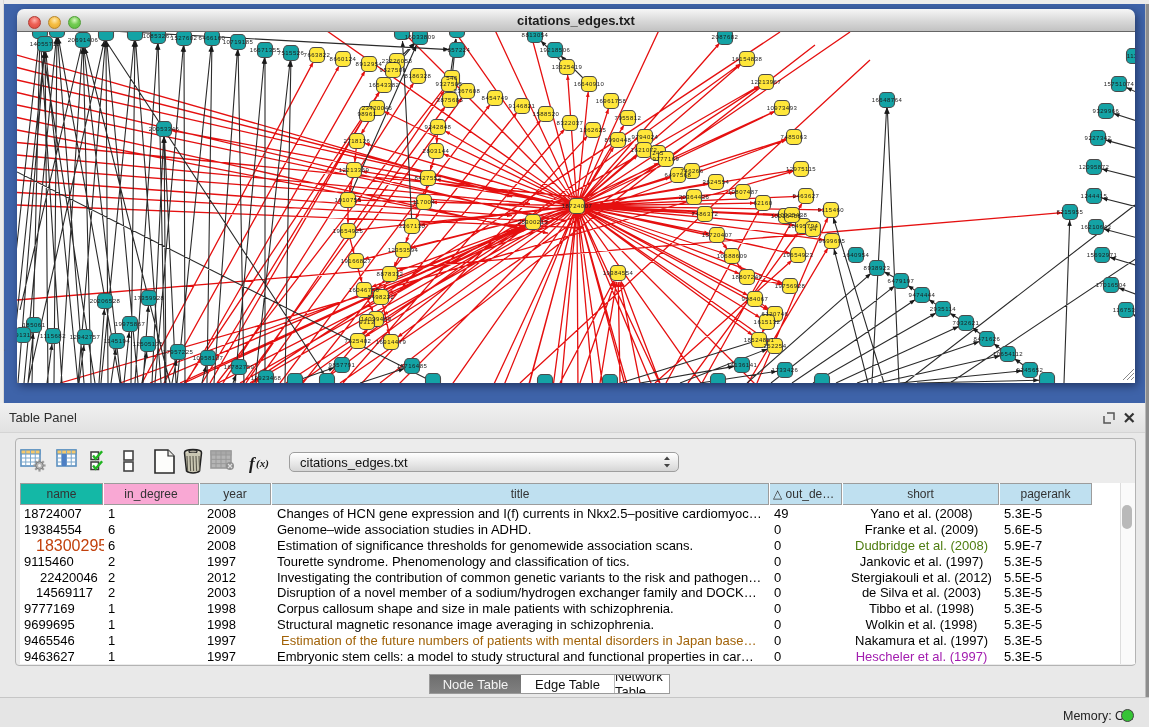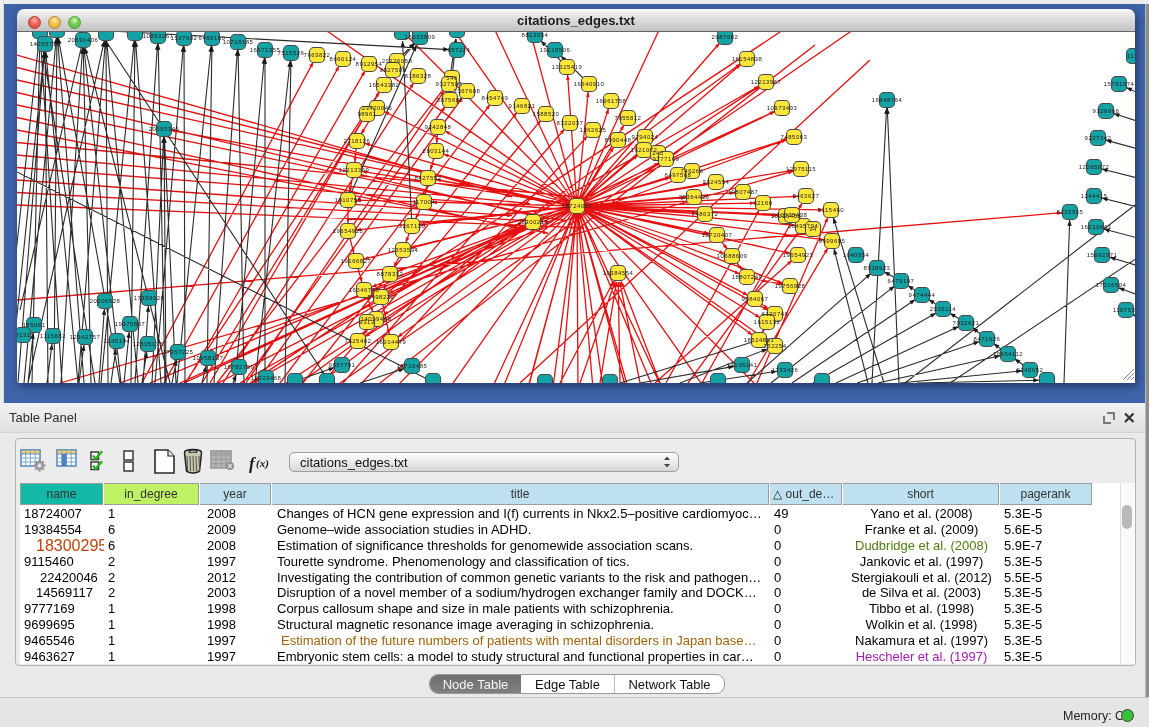--- a/index.html
+++ b/index.html
@@ -586,21 +586,21 @@
     <text x="249" y="469" font-family="Liberation Serif, serif" font-style="italic" font-weight="bold" font-size="17" fill="#1a1a1a">f</text>
     <text x="256" y="467" font-family="Liberation Serif, serif" font-style="italic" font-weight="bold" font-size="11" fill="#1a1a1a">(x)</text>
   </svg>
 
 <div class="abs" style="left:289px;top:452px;width:390px;height:20px;border:1px solid #9e9e9e;border-radius:5px;background:linear-gradient(#fff,#e3e3e3 70%,#d5d5d5);box-sizing:border-box;display:flex;align-items:center;padding-left:10px;font-size:13px;color:#111">citations_edges.txt</div>
 <svg class="abs" style="left:661px;top:455px" width="12" height="14">
     <path d="M3 5 L6 1.5 L9 5 Z M3 9 L6 12.5 L9 9 Z" fill="#444"></path>
   </svg>
 <div style="position:absolute;left:20px;top:483px;width:1100px;height:181px;background:#fff"></div>
 <div style="position:absolute;left:20px;top:483px;width:83px;height:22px;background:#14b8a6;border:1px solid #9c9c9c;border-width:1px 1px 1px 1px;box-sizing:border-box;font-size:12px;color:#333;display:flex;align-items:center;justify-content:center;">name</div>
-<div style="position:absolute;left:104px;top:483px;width:95px;height:22px;background:#bef264;border:1px solid #9c9c9c;border-width:1px 1px 1px 0;box-sizing:border-box;font-size:12px;color:#333;display:flex;align-items:center;justify-content:center;">in_degree</div>
+<div style="position:absolute;left:104px;top:483px;width:95px;height:22px;background:#f9a8d4;border:1px solid #9c9c9c;border-width:1px 1px 1px 0;box-sizing:border-box;font-size:12px;color:#333;display:flex;align-items:center;justify-content:center;">in_degree</div>
 <div style="position:absolute;left:200px;top:483px;width:71px;height:22px;background:#bfe0f0;border:1px solid #9c9c9c;border-width:1px 1px 1px 0;box-sizing:border-box;font-size:12px;color:#333;display:flex;align-items:center;justify-content:center;">year</div>
 <div style="position:absolute;left:272px;top:483px;width:497px;height:22px;background:#bfe0f0;border:1px solid #9c9c9c;border-width:1px 1px 1px 0;box-sizing:border-box;font-size:12px;color:#333;display:flex;align-items:center;justify-content:center;">title</div>
 <div style="position:absolute;left:770px;top:483px;width:72px;height:22px;background:#bfe0f0;border:1px solid #9c9c9c;border-width:1px 1px 1px 0;box-sizing:border-box;font-size:12px;color:#333;display:flex;align-items:center;justify-content:left;padding-left:3px;">△ out_de…</div>
 <div style="position:absolute;left:843px;top:483px;width:156px;height:22px;background:#bfe0f0;border:1px solid #9c9c9c;border-width:1px 1px 1px 0;box-sizing:border-box;font-size:12px;color:#333;display:flex;align-items:center;justify-content:center;">short</div>
 <div style="position:absolute;left:1000px;top:483px;width:92px;height:22px;background:#bfe0f0;border:1px solid #9c9c9c;border-width:1px 1px 1px 0;box-sizing:border-box;font-size:12px;color:#333;display:flex;align-items:center;justify-content:center;">pagerank</div>
 <div style="position:absolute;left:20px;top:506.0px;width:84px;height:15.8px;font-size:13px;color:#000;white-space:nowrap;overflow:hidden;display:flex;align-items:center;padding-left:4px;box-sizing:border-box;">18724007</div>
 <div style="position:absolute;left:104px;top:506.0px;width:96px;height:15.8px;font-size:13px;color:#000;white-space:nowrap;overflow:hidden;display:flex;align-items:center;padding-left:4px;box-sizing:border-box;">1</div>
 <div style="position:absolute;left:200px;top:506.0px;width:72px;height:15.8px;font-size:13px;color:#000;white-space:nowrap;overflow:hidden;display:flex;align-items:center;padding-left:7px;box-sizing:border-box;">2008</div>
 <div style="position:absolute;left:272px;top:506.0px;width:498px;height:15.8px;font-size:13px;color:#000;white-space:nowrap;overflow:hidden;display:flex;align-items:center;padding-left:5px;box-sizing:border-box;">Changes of HCN gene expression and I(f) currents in Nkx2.5–positive cardiomyoc…</div>
 <div style="position:absolute;left:770px;top:506.0px;width:73px;height:15.8px;font-size:13px;color:#000;white-space:nowrap;overflow:hidden;display:flex;align-items:center;padding-left:4px;box-sizing:border-box;">49</div>
@@ -665,21 +665,21 @@
 <div style="position:absolute;left:20px;top:648.2px;width:84px;height:15.8px;font-size:13px;color:#000;white-space:nowrap;overflow:hidden;display:flex;align-items:center;padding-left:4px;box-sizing:border-box;">9463627</div>
 <div style="position:absolute;left:104px;top:648.2px;width:96px;height:15.8px;font-size:13px;color:#000;white-space:nowrap;overflow:hidden;display:flex;align-items:center;padding-left:4px;box-sizing:border-box;">1</div>
 <div style="position:absolute;left:200px;top:648.2px;width:72px;height:15.8px;font-size:13px;color:#000;white-space:nowrap;overflow:hidden;display:flex;align-items:center;padding-left:7px;box-sizing:border-box;">1997</div>
 <div style="position:absolute;left:272px;top:648.2px;width:498px;height:15.8px;font-size:13px;color:#000;white-space:nowrap;overflow:hidden;display:flex;align-items:center;padding-left:5px;box-sizing:border-box;">Embryonic stem cells: a model to study structural and functional properties in car…</div>
 <div style="position:absolute;left:770px;top:648.2px;width:73px;height:15.8px;font-size:13px;color:#000;white-space:nowrap;overflow:hidden;display:flex;align-items:center;padding-left:4px;box-sizing:border-box;">0</div>
 <div style="position:absolute;left:843px;top:648.2px;width:157px;height:15.8px;font-size:13px;color:#a21caf;white-space:nowrap;overflow:hidden;display:flex;align-items:center;justify-content:center;">Hescheler et al. (1997)</div>
 <div style="position:absolute;left:1000px;top:648.2px;width:93px;height:15.8px;font-size:13px;color:#000;white-space:nowrap;overflow:hidden;display:flex;align-items:center;padding-left:4px;box-sizing:border-box;">5.3E-5</div>
 <div style="position:absolute;left:1120px;top:483px;width:15px;height:181px;background:#fafafa;border-left:1px solid #ddd;box-sizing:border-box"></div>
 <div style="position:absolute;left:1122px;top:505px;width:10px;height:24px;background:#b9b9b9;border-radius:5px"></div>
 
-<div class="abs" style="left:429px;top:674px;width:296px;height:20px;border:1px solid #9a9a9a;border-radius:9px;background:#fff;box-sizing:border-box;overflow:hidden;display:flex">
+<div class="abs" style="left:429px;top:674px;width:241px;height:20px;border:1px solid #9a9a9a;border-radius:0;background:#fff;box-sizing:border-box;overflow:hidden;display:flex">
  <div style="width:91px;background:linear-gradient(#6e6e6e,#808080);color:#f4f4f4;display:flex;align-items:center;justify-content:center;font-size:13px">Node Table</div>
  <div style="width:94px;display:flex;align-items:center;justify-content:center;font-size:13px;color:#111;border-right:1px solid #bbb;box-sizing:border-box">Edge Table</div>
  <div style="flex:1;display:flex;align-items:center;justify-content:center;font-size:13px;color:#111">Network Table</div>
 </div>
 
 <div class="abs" style="left:0;top:697px;width:1149px;height:30px;background:#e5e5e5;border-top:1px solid #c6c6c6;box-sizing:border-box"></div>
 <div class="abs" style="left:1063px;top:709px;font-size:12.5px;color:#222">Memory: OK</div>
 <div class="abs" style="left:1121px;top:709px;width:13px;height:13px;border-radius:50%;background:#35c435;border:1.3px solid #444;box-sizing:border-box"></div>
 
 <div class="abs" style="left:0;top:0;width:1149px;height:4px;background:#ececec"></div>

